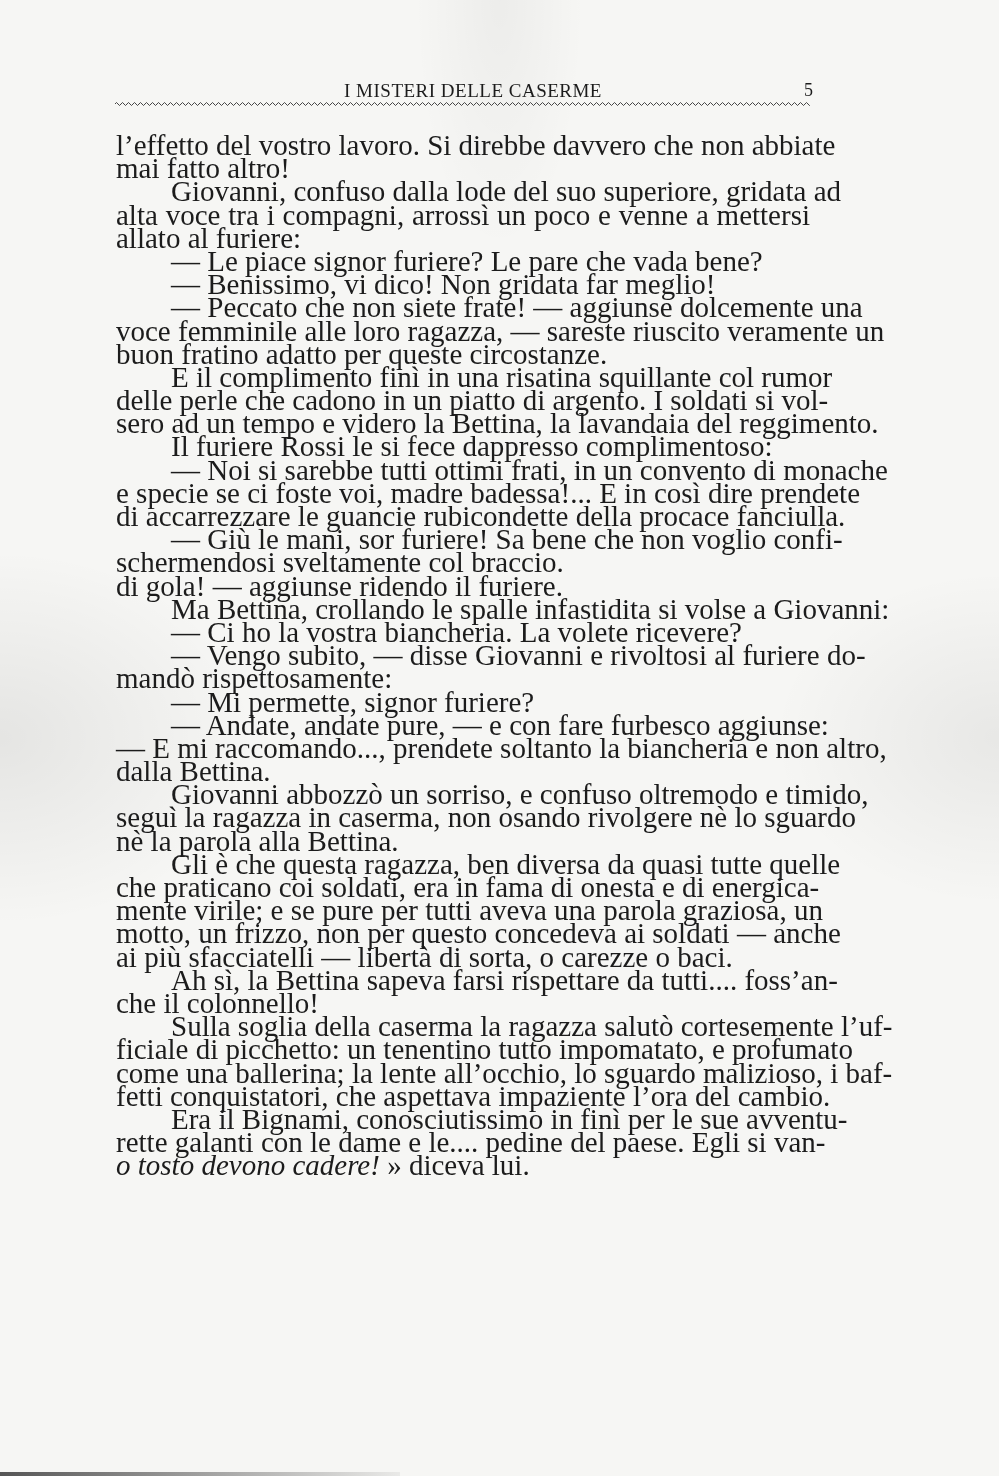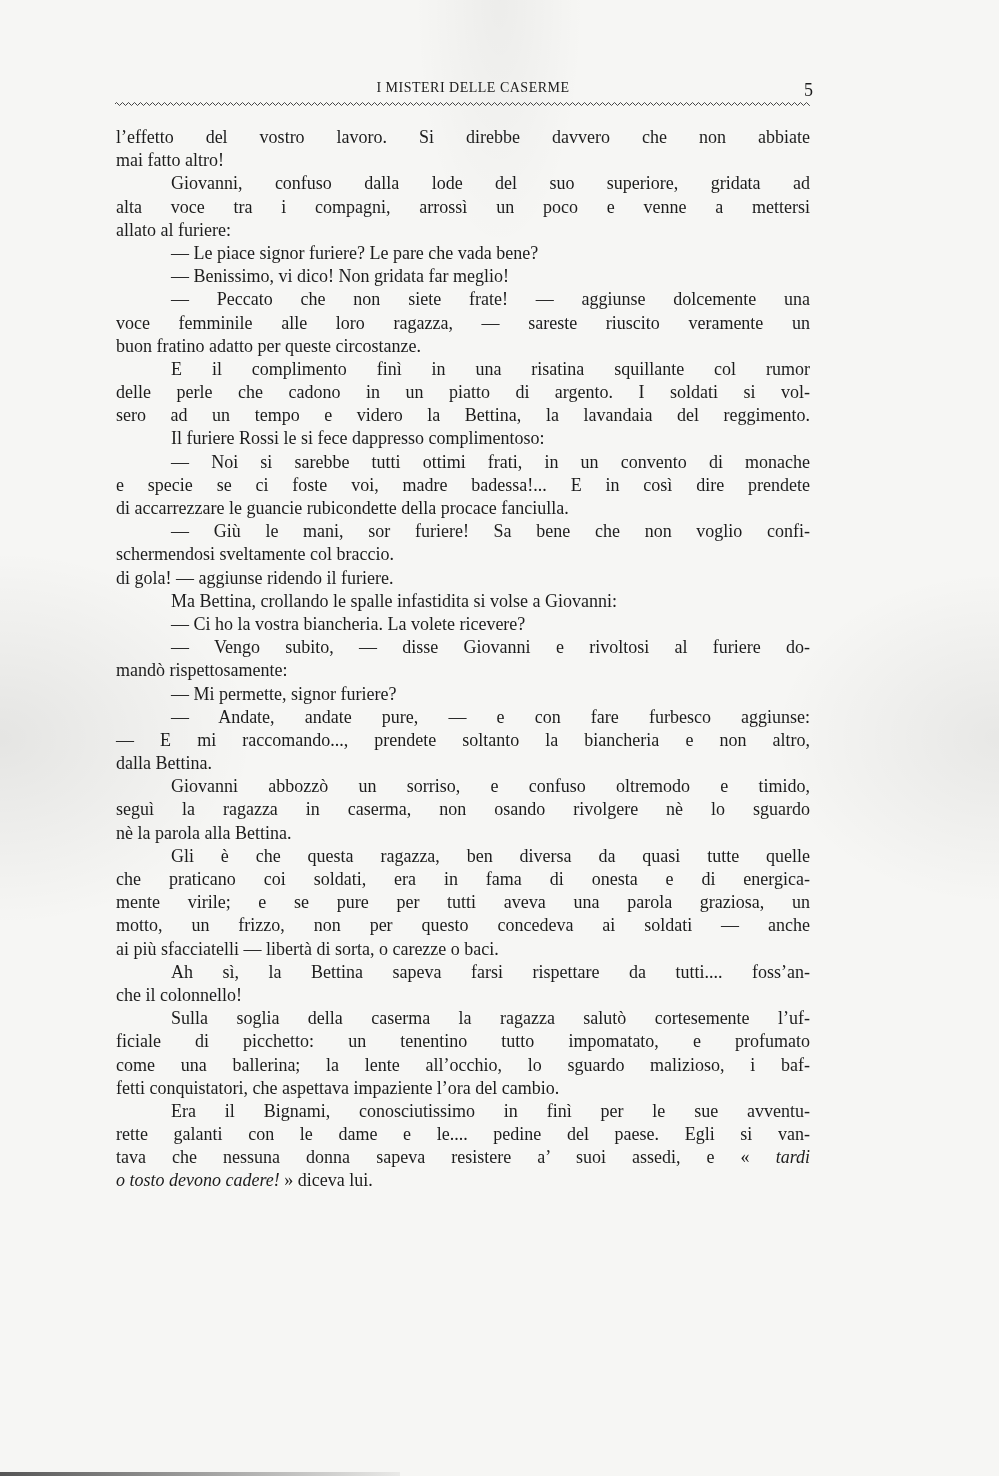--- a/index.html
+++ b/index.html
@@ -20,32 +20,32 @@
   }
   .bottom-edge {
     position: absolute; left: 0; bottom: 0; width: 400px; height: 4px;
     background: linear-gradient(90deg, #555, rgba(0,0,0,0.05));
   }
   .header {
     position: absolute; top: 80px; left: 113px; width: 700px; height: 24px;
   }
   .running-title {
     position: absolute; left: 0; right: 0; text-align: center;
-    font-size: 14px; letter-spacing: 0.5px; top: 0;
+    font-size: 19px; letter-spacing: 0.5px; top: 0;
     padding-left: 20px;
   }
   .page-number {
     position: absolute; right: 0; top: 0; font-size: 18px;
   }
   .rule {
     position: absolute; top: 100px; left: 115px; width: 695px; height: 8px;
   }
   .text-block {
-    position: absolute; top: 126px; left: 116px; width: 694px;
-    font-size: 18px; line-height: 23.2px;
+    position: absolute; top: 134px; left: 116px; width: 694px;
+    font-size: 29px; line-height: 23.2px;
   }
   .line {
     display: block; white-space: nowrap;
     text-align: justify; text-align-last: justify;
     height: 23.2px;
   }
   .line.last { text-align-last: left; }
   .line.indent { padding-left: 55px; }
   .italic { font-style: italic; }
 </style>
@@ -101,17 +101,16 @@
     <span class="line">motto, un frizzo, non per questo concedeva ai soldati — anche</span>
     <span class="line last">ai più sfacciatelli — libertà di sorta, o carezze o baci.</span>
     <span class="line indent">Ah sì, la Bettina sapeva farsi rispettare da tutti.... foss’an-</span>
     <span class="line last">che il colonnello!</span>
     <span class="line indent">Sulla soglia della caserma la ragazza salutò cortesemente l’uf-</span>
     <span class="line">ficiale di picchetto: un tenentino tutto impomatato, e profumato</span>
     <span class="line">come una ballerina; la lente all’occhio, lo sguardo malizioso, i baf-</span>
     <span class="line last">fetti conquistatori, che aspettava impaziente l’ora del cambio.</span>
     <span class="line indent">Era il Bignami, conosciutissimo in finì per le sue avventu-</span>
     <span class="line">rette galanti con le dame e le.... pedine del paese. Egli si van-</span>
-    <span class="line">tava che nessuna donna sapeva resistere a’ suoi assedi, e « <span class="italic">tardi</span></span>
     <span class="line last"><span class="italic">o tosto devono cadere!</span> » diceva lui.</span>
   </div>
 
 <div class="bottom-edge"></div>
 
 </body></html>

